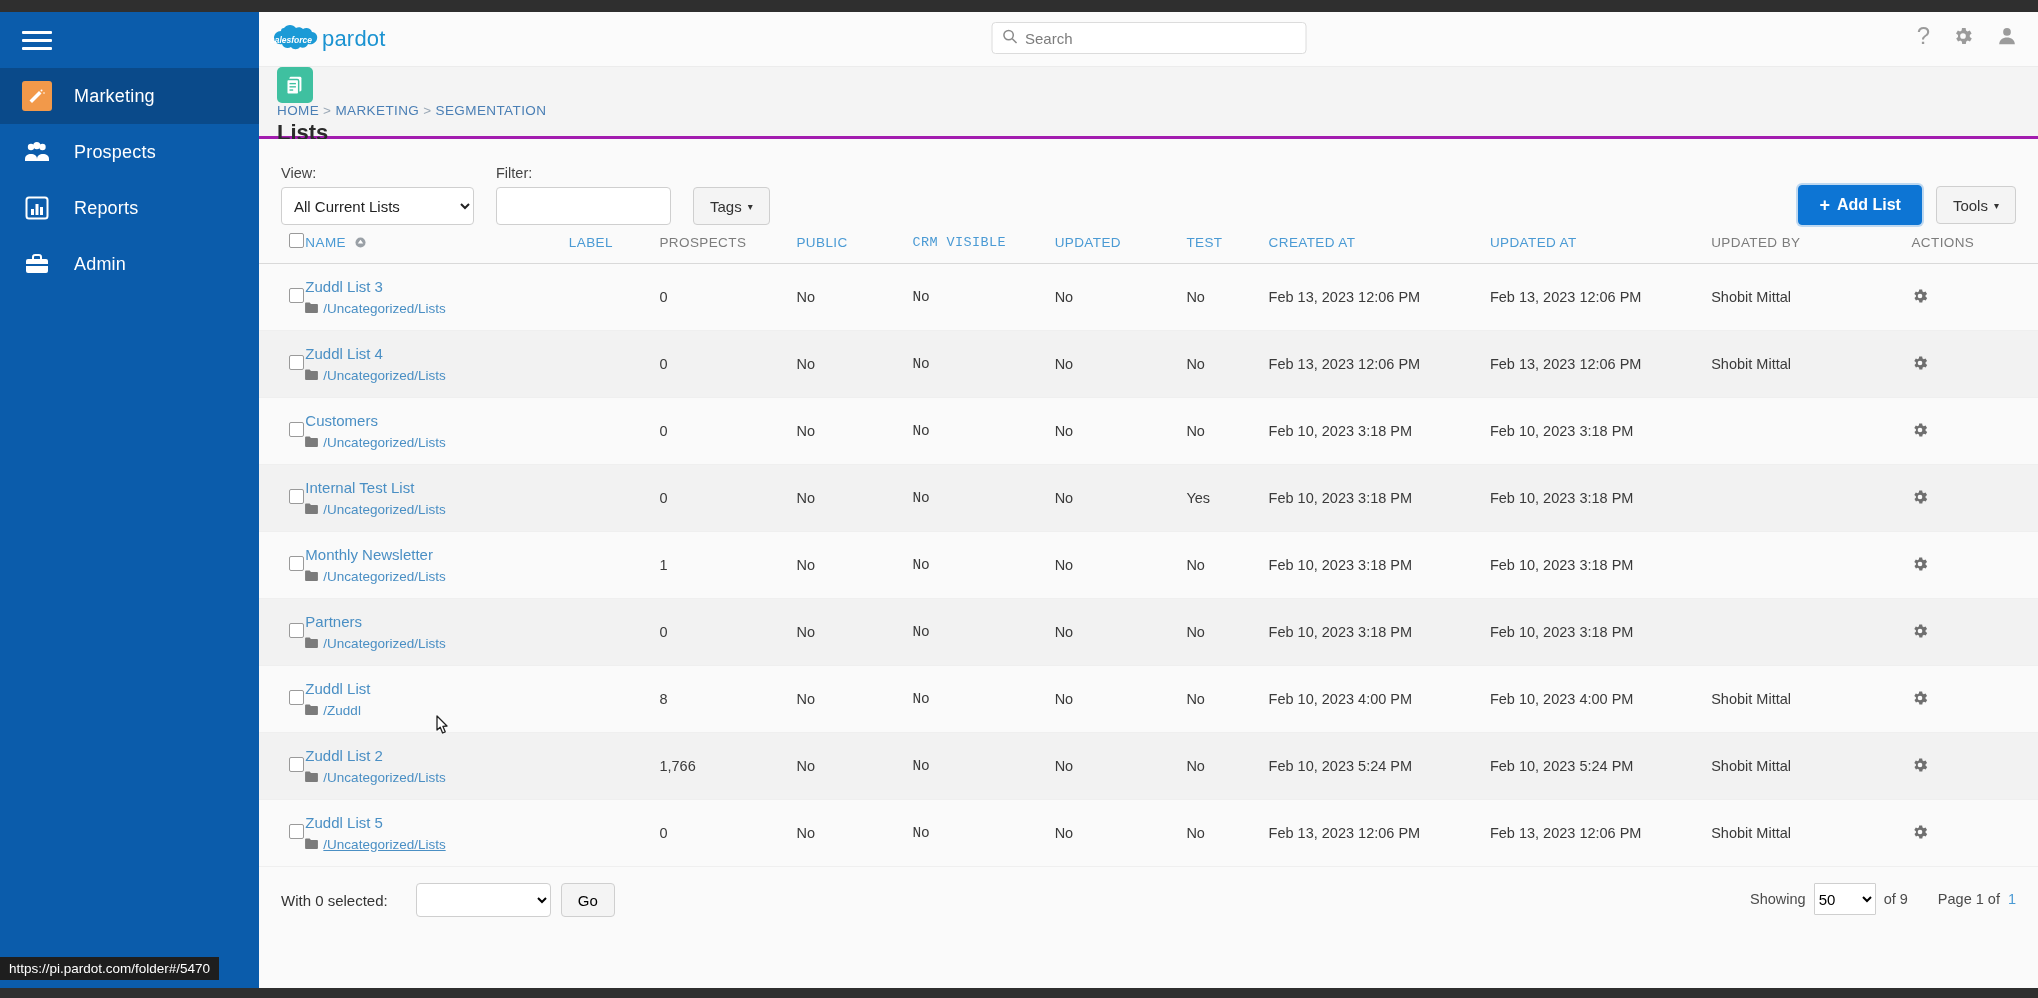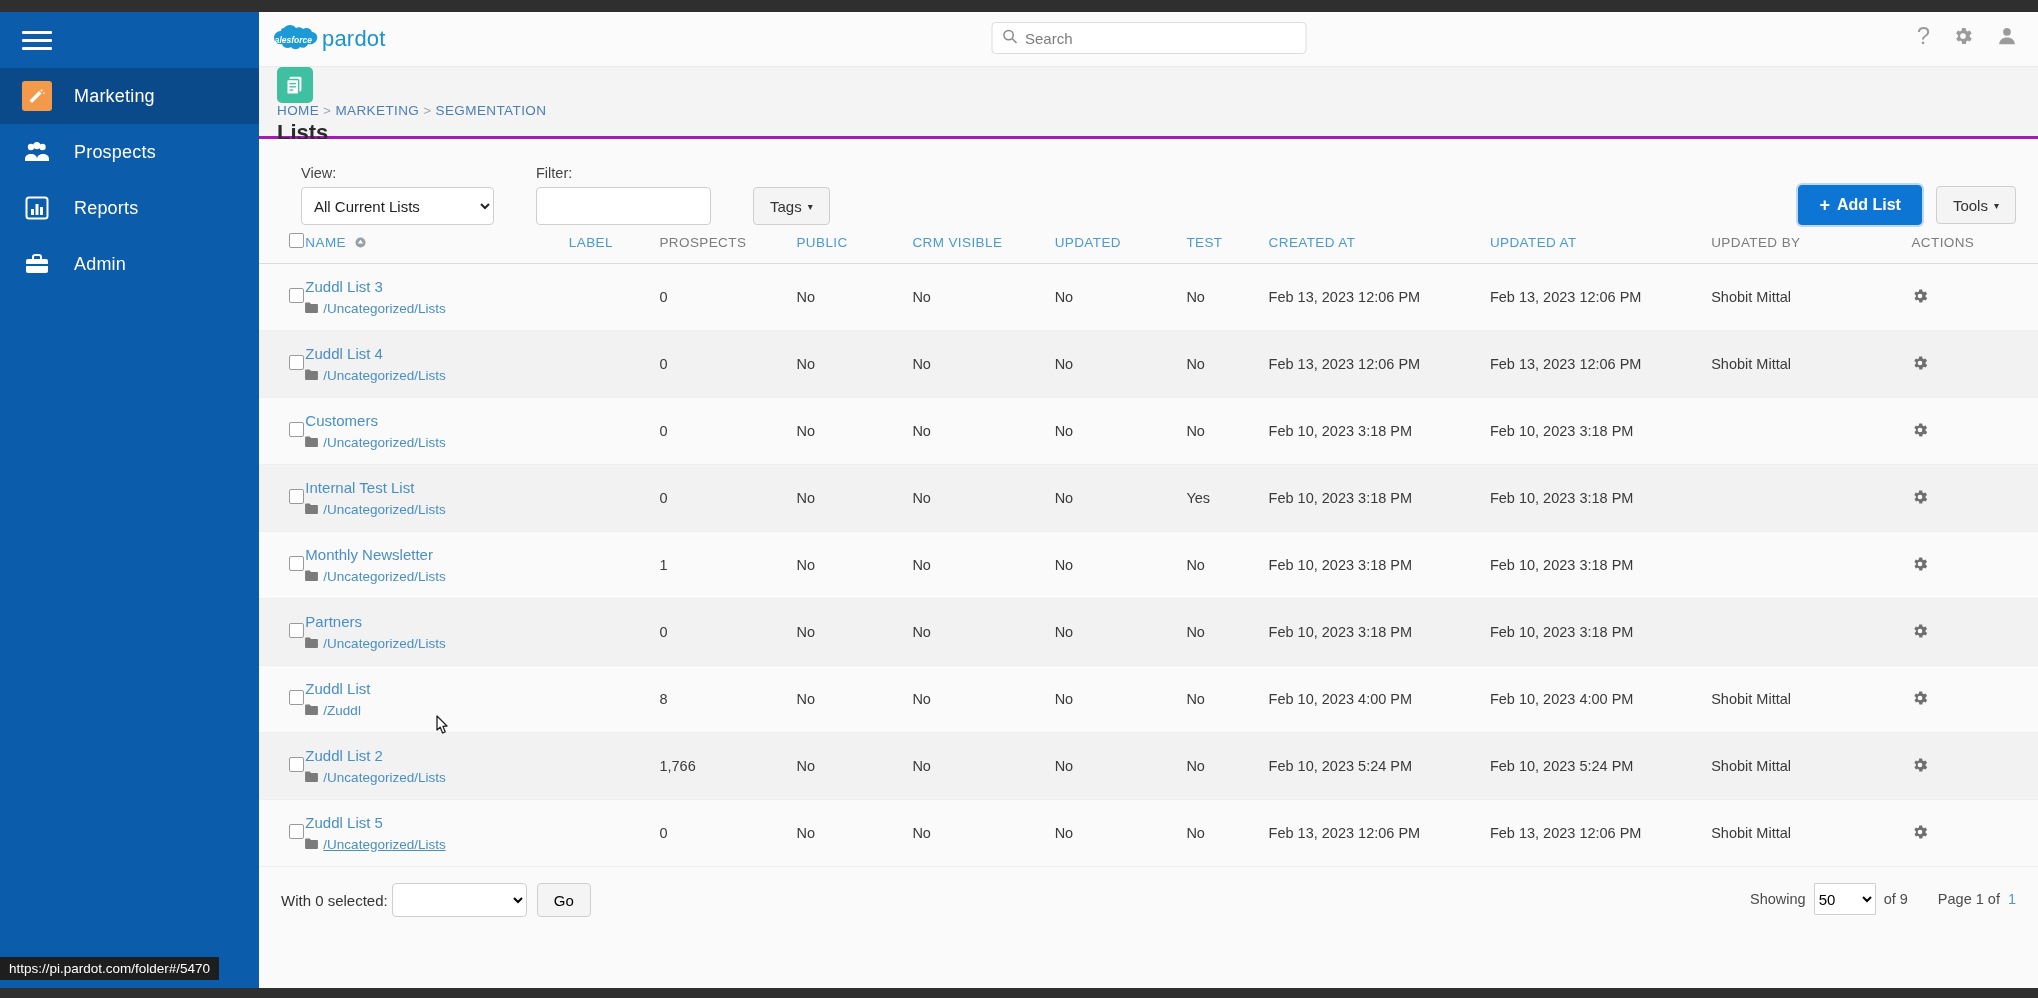--- a/index.html
+++ b/index.html
@@ -148,21 +148,21 @@
     position: relative;
   }
 
   
   .controls {
     display: flex; align-items: flex-end;
     padding: 18px 22px 0 22px;
     position: relative;
     height: 86px;
   }
-  .ctl { margin-right: 22px; margin-left: 20px; }
+  .ctl { margin-right: 22px; }
   .ctl-label {
     font-size: 14.5px; color: #444; margin-bottom: 6px;
   }
   select.view-select {
     width: 193px; height: 38px;
     font-size: 15px; color: #222;
     border: 1px solid #cfcfcf; border-radius: 4px;
     background: #ffffff;
     padding: 0 8px;
     font-family: "Liberation Sans", sans-serif;
@@ -215,21 +215,21 @@
     padding: 14px 0;
     vertical-align: middle;
     border-bottom: 1px solid #efefef;
   }
   tr.alt td { background: #f2f2f2; }
   .c-chk   { width: 44px; padding-left: 30px !important; }
   .c-name  { width: 250px; }
   .c-label { width: 86px; }
   .c-pros  { width: 130px; }
   .c-pub   { width: 110px; }
-  .c-crm   { width: 135px; }
+  .c-crm   { width: 135px; font-family: Liberation Mono, monospace; }
   .c-dyn   { width: 125px; }
   .c-test  { width: 78px; }
   .c-creat { width: 210px; }
   .c-updat { width: 210px; }
   .c-upby  { width: 190px; }
   .c-act   { width: 120px; }
 
   .name-link {
     color: #4a8fc4; font-size: 15px; text-decoration: none; cursor: pointer;
     display: block;
@@ -251,21 +251,21 @@
   }
   .gear-cell { text-align: left; }
   .gear-btn { cursor: pointer; color: #6f6f6f; display: inline-flex; }
 
   
   .tfoot {
     display: flex; align-items: center;
     padding: 16px 22px;
     position: relative;
   }
-  .with-sel { font-size: 15px; color: #333; margin-right: 4px; }
+  .with-sel { font-size: 15px; color: #333; margin-right: 28px; }
   select.bulk-select {
     width: 135px; height: 34px;
     border: 1px solid #cfcfcf; border-radius: 4px;
     background: #ffffff; font-size: 15px;
     font-family: "Liberation Sans", sans-serif;
   }
   .go-btn {
     margin-left: 10px; height: 34px; padding: 0 16px;
     border: 1px solid #cfcfcf; border-radius: 4px;
     background: #f4f4f4; font-size: 15px; cursor: pointer;

